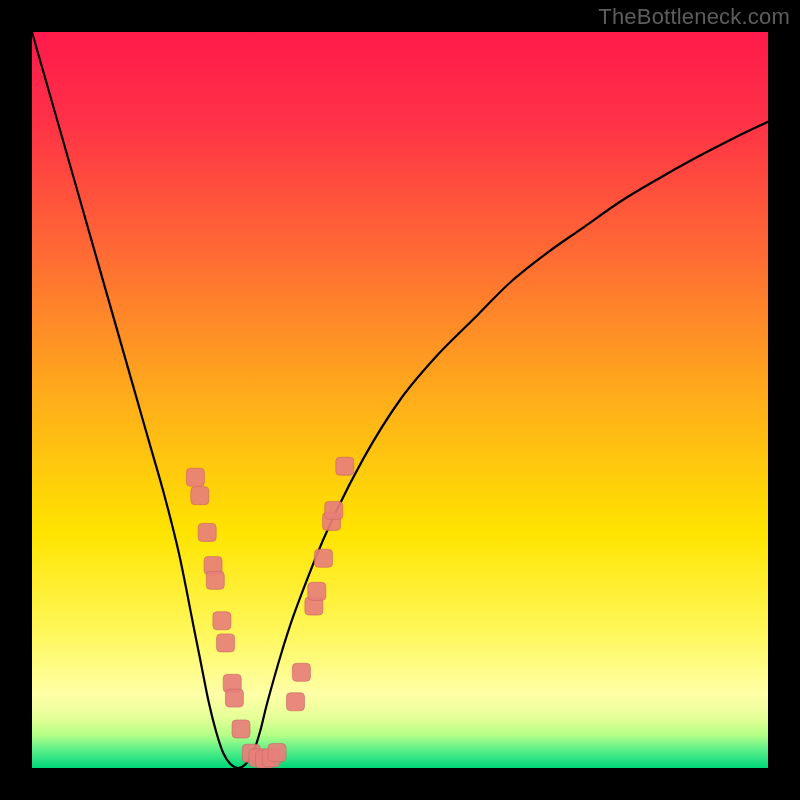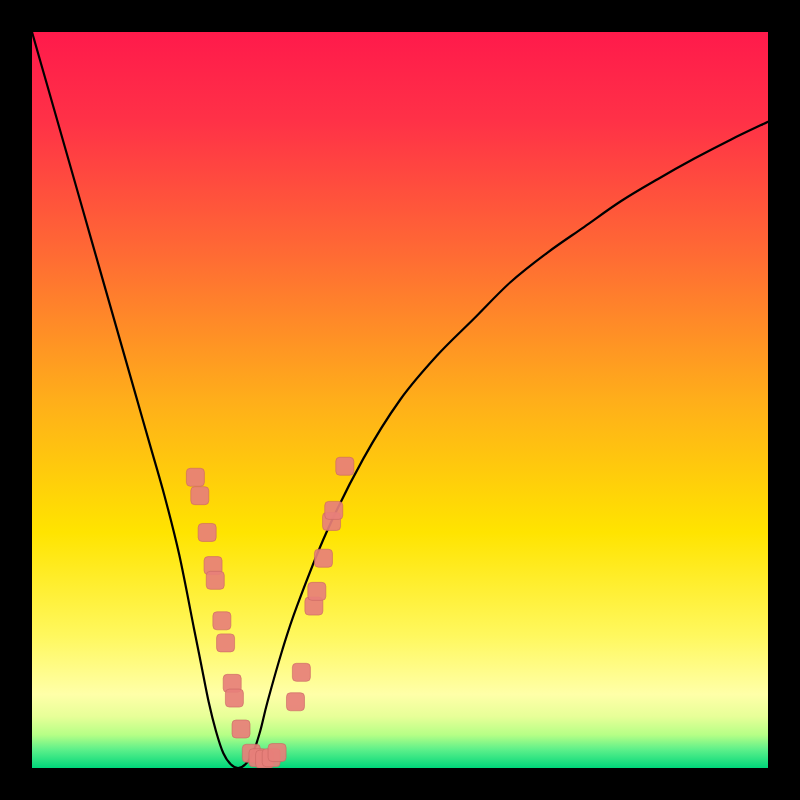--- a/index.html
+++ b/index.html
@@ -79,13 +79,14 @@
           <rect x="260.38" y="631.32" width="18" height="18" rx="4" ry="4" fill="#e77f7a" fill-opacity="0.92" stroke="#c96763" stroke-width="0.6"></rect>
           <rect x="272.89" y="565.08" width="18" height="18" rx="4" ry="4" fill="#e77f7a" fill-opacity="0.92" stroke="#c96763" stroke-width="0.6"></rect>
           <rect x="275.83" y="550.36" width="18" height="18" rx="4" ry="4" fill="#e77f7a" fill-opacity="0.92" stroke="#c96763" stroke-width="0.6"></rect>
           <rect x="282.46" y="517.24" width="18" height="18" rx="4" ry="4" fill="#e77f7a" fill-opacity="0.92" stroke="#c96763" stroke-width="0.6"></rect>
           <rect x="290.55" y="480.44" width="18" height="18" rx="4" ry="4" fill="#e77f7a" fill-opacity="0.92" stroke="#c96763" stroke-width="0.6"></rect>
           <rect x="292.76" y="469.40" width="18" height="18" rx="4" ry="4" fill="#e77f7a" fill-opacity="0.92" stroke="#c96763" stroke-width="0.6"></rect>
           <rect x="303.80" y="425.24" width="18" height="18" rx="4" ry="4" fill="#e77f7a" fill-opacity="0.92" stroke="#c96763" stroke-width="0.6"></rect>
         </g>
     </svg>
   </div>
+  <div class="attribution">TheBottleneck.com</div>
 </div>
 
 </body></html>

